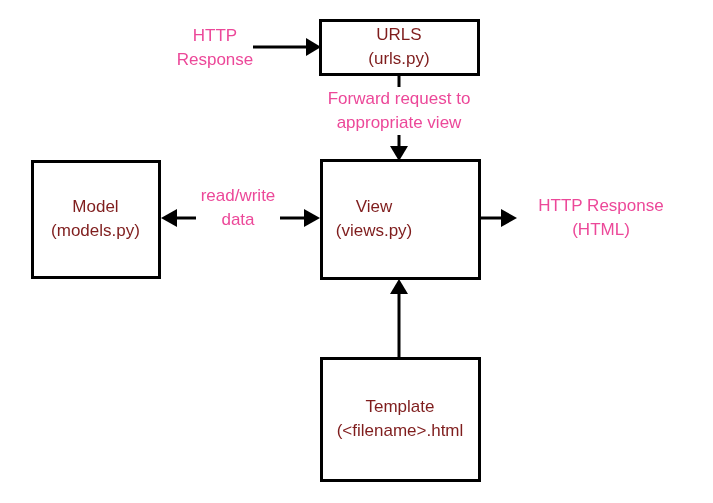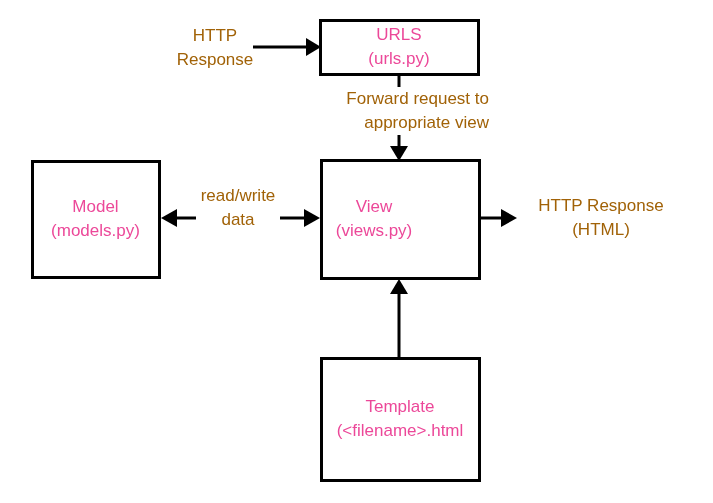--- a/index.html
+++ b/index.html
@@ -38,31 +38,31 @@
   .arrowhead {
     fill: #000000;
     stroke: none;
   }
   .node-label {
     position: absolute;
     text-align: center;
     font-family: "Liberation Sans", sans-serif;
     font-size: 17px;
     line-height: 24px;
-    color: #ec4899;
+    color: #7f1d1d;
     white-space: nowrap;
     pointer-events: none;
   }
   .edge-label {
     position: absolute;
     text-align: center;
     font-family: "Liberation Sans", sans-serif;
     font-size: 17px;
     line-height: 24px;
-    color: #a16207;
+    color: #ec4899;
     white-space: nowrap;
     pointer-events: none;
   }
   .lbl-line { display: block; }
 </style>
 </head>
 <body>
 
 <div id="canvas">
 
@@ -122,21 +122,21 @@
   <div class="node-label" style="left:310px; top:395px; width:180px;">
     <span class="lbl-line">Template</span>
     <span class="lbl-line">(&lt;filename&gt;.html</span>
   </div>
 
   <div class="edge-label" style="left:155px; top:24px; width:120px;">
     <span class="lbl-line">HTTP</span>
     <span class="lbl-line">Response</span>
   </div>
 
-  <div class="edge-label" style="left:309px; top:87px; width:180px; background:#ffffff;text-align:right;">
+  <div class="edge-label" style="left:309px; top:87px; width:180px; background:#ffffff;">
     <span class="lbl-line">Forward request to</span>
     <span class="lbl-line">appropriate view</span>
   </div>
 
   <div class="edge-label" style="left:196px; top:184px; width:84px; background:#ffffff;">
     <span class="lbl-line">read/write</span>
     <span class="lbl-line">data</span>
   </div>
 
   <div class="edge-label" style="left:521px; top:194px; width:160px;">

